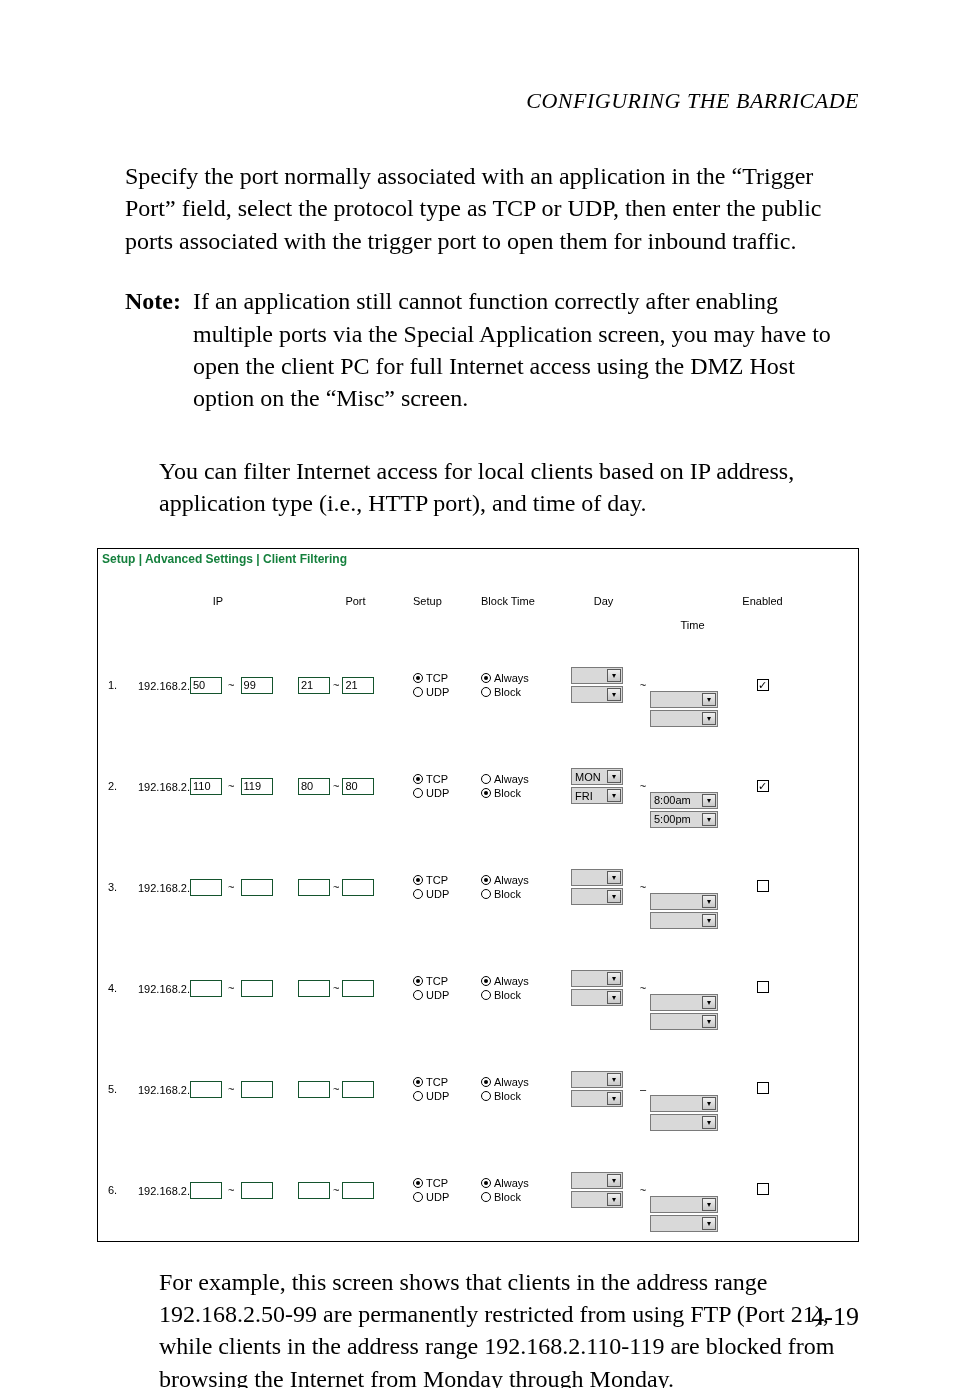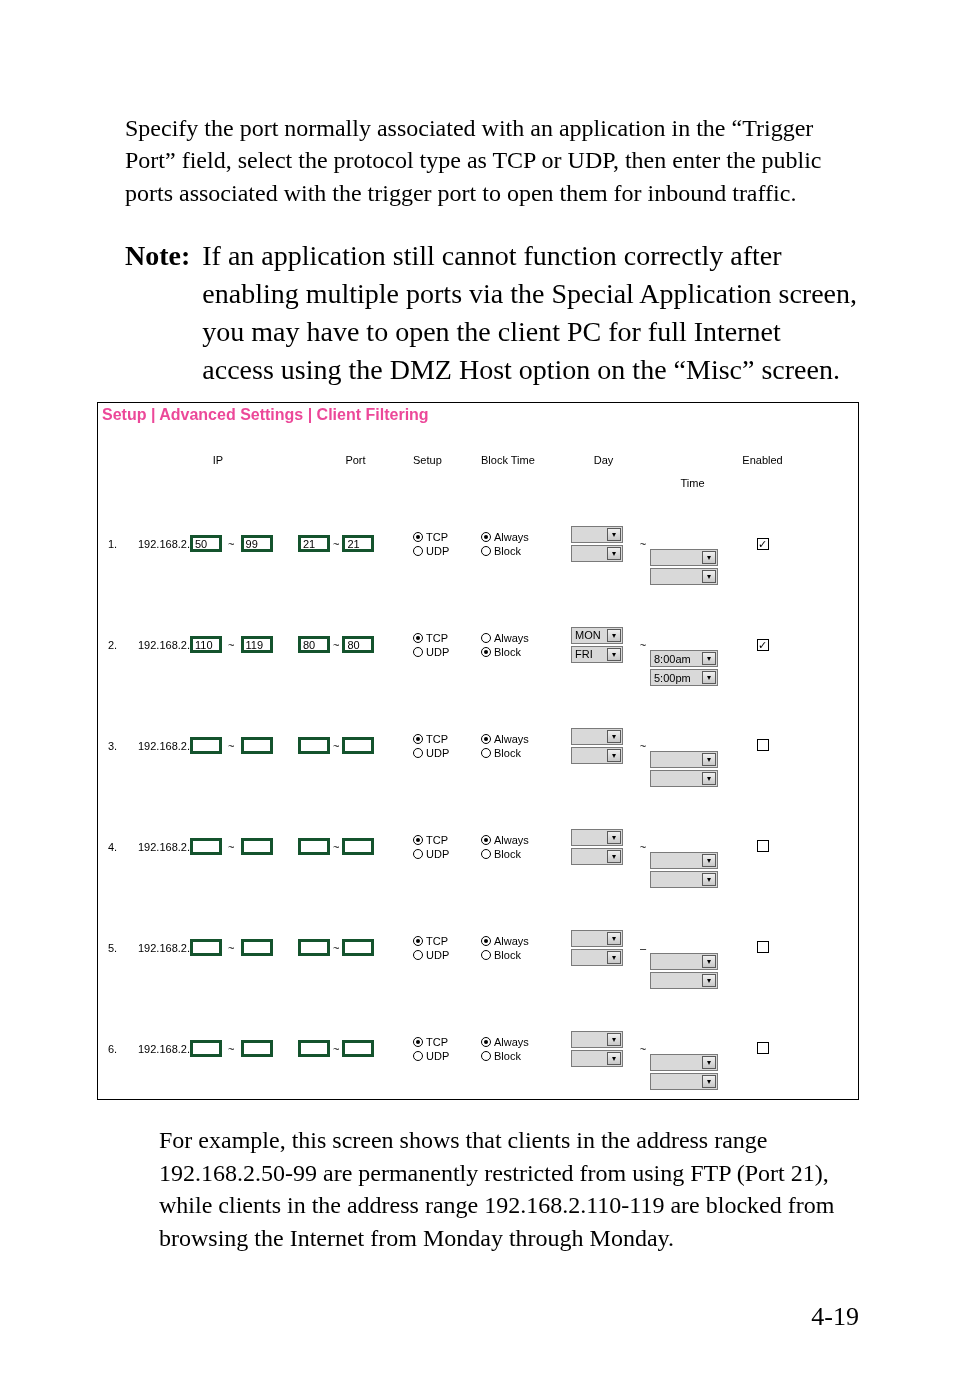--- a/index.html
+++ b/index.html
@@ -26,23 +26,23 @@
     font-family: Georgia, serif;
   }
   .body-text {
     font-size: 24px;
     line-height: 1.35;
     margin-bottom: 28px;
     font-family: Georgia, serif;
   }
   .note-block {
     display: flex;
-    font-size: 28px;
+    font-size: 24px;
     line-height: 1.35;
-    margin-bottom: 14px;
+    margin-bottom: 40px;
   }
   .note-label {
     font-weight: bold;
     white-space: nowrap;
     padding-right: 12px;
   }
   .subhead {
     font-weight: bold;
     font-size: 24px;
     margin-left: 34px;
@@ -55,23 +55,23 @@
   .screenshot {
     border: 1px solid #000;
     margin: 10px 0 22px -28px;
     width: 760px;
     font-family: Verdana, Arial, sans-serif;
     font-size: 11px;
     color: #000;
     background: #fff;
   }
   .crumb {
-    color: #ec4899;
+    color: #15803d;
     font-weight: bold;
-    font-size: 16px;
+    font-size: 12px;
     padding: 3px 4px 6px 4px;
   }
   .cfg-head {
     display: flex;
     align-items: center;
     padding: 0 10px 4px 10px;
     font-size: 11px;
   }
   .col-num   { width: 30px; }
   .col-ip    { width: 160px; text-align: center; }
@@ -85,21 +85,21 @@
 
   .cfg-row {
     display: flex;
     align-items: center;
     padding: 9px 10px;
     font-size: 11px;
   }
   .mini {
     font-family: Verdana, Arial, sans-serif;
     font-size: 11px;
-    border: 3px solid #14532d;
+    border: 1px solid #14532d;
     background: #fff;
     height: 17px;
     box-sizing: border-box;
     padding: 1px 2px;
   }
   .ip-in  { width: 32px; }
   .port-in{ width: 32px; }
   .sel {
     border: 1px solid #7a7a7a;
     background: #d9d9d9;
@@ -149,28 +149,30 @@
   .page-num {
     position:absolute; bottom:56px; right:95px;
     font-size:26px; font-family: Georgia, serif;
   }
   .vstack { display:flex; flex-direction:column; gap:2px; align-items:flex-start; }
 </style>
 </head>
 <body>
 <div class="page">
 
+<div class="running-head">CONFIGURING THE BARRICADE</div>
 
 <p class="body-text">Specify the port normally associated with an application in the “Trigger Port” field, select the protocol type as TCP or UDP, then enter the public ports associated with the trigger port to open them for inbound traffic.</p>
 
 <div class="note-block">
   <div class="note-label">Note:</div>
   <div>If an application still cannot function correctly after enabling multiple ports via the Special Application screen, you may have to open the client PC for full Internet access using the DMZ Host option on the “Misc” screen.</div>
 </div>
 
+<p class="body-text indented">You can filter Internet access for local clients based on IP address, application type (i.e., HTTP port), and time of day.</p>
 
 <div class="screenshot">
   <div class="crumb">Setup | Advanced Settings | Client Filtering</div>
 
   <div class="cfg-head">
     <div class="col-num"></div>
     <div class="col-ip">IP</div>
     <div class="col-port">Port</div>
     <div class="col-type">Setup</div>
     <div class="col-blk">Block Time</div>

